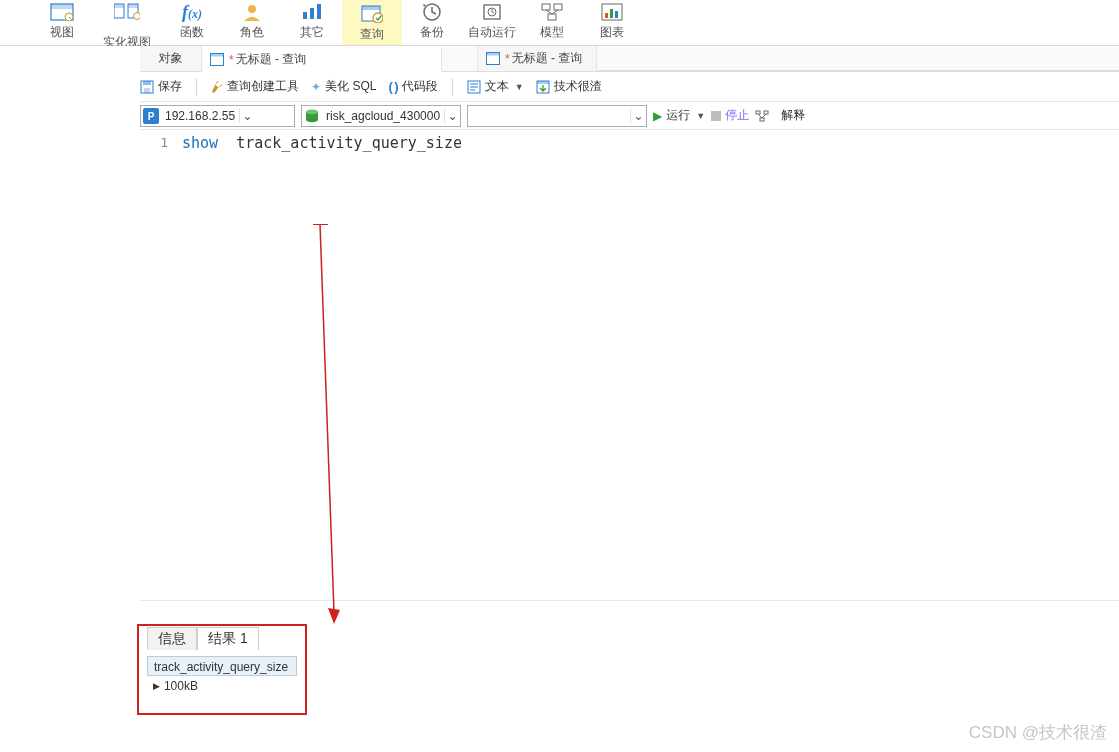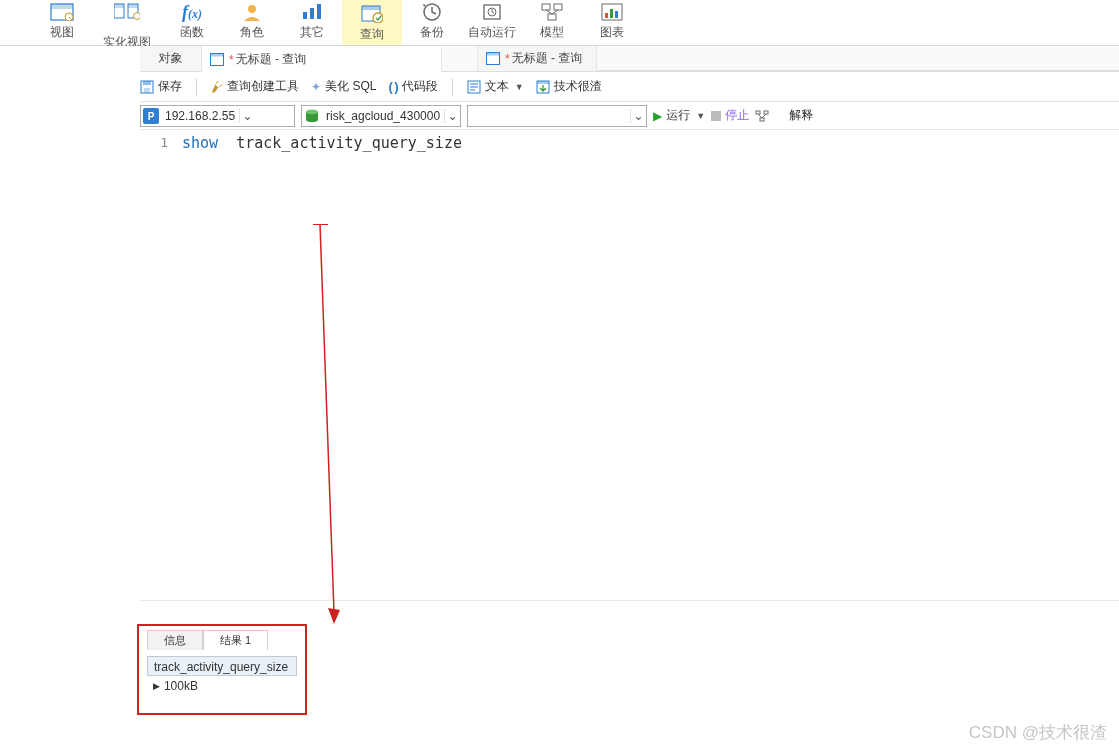--- a/index.html
+++ b/index.html
@@ -40,35 +40,35 @@
   .combo .cicon { width:20px; display:flex; align-items:center; justify-content:center; }
   .combo .ctxt { padding:0 4px; white-space:nowrap; overflow:hidden; }
   .combo .cdrop { width:16px; text-align:center; color:#555; border-left:1px solid #e0e0e0; cursor:pointer;}
   .combo.w1 { width:155px; }
   .combo.w2 { width:160px; }
   .combo.w3 { width:180px; }
   .runbtn { display:flex; align-items:center; gap:4px; cursor:pointer; color:#333; }
   .play { color:#2ba22b; font-size:12px;}
   .stopbtn { display:flex; align-items:center; gap:4px; color:#8b5cf6; cursor:default; }
   .stop-sq { width:10px; height:10px; background:#bcbcbc; }
-  .explain { display:flex; align-items:center; gap:20px; cursor:pointer; }
+  .explain { display:flex; align-items:center; gap:12px; cursor:pointer; }
   .dd { font-size:9px; color:#555; margin-left:2px;}
 
   
   .editor-wrap { position:absolute; left:140px; right:0; top:130px; bottom:42px; background:#fff; }
   .gutter { position:absolute; left:0; top:0; bottom:0; width:38px; background:#fff; text-align:right; color:#8a8a8a; font-family: Consolas, monospace; font-size:13px; padding-top:4px; }
   .gutter .ln { padding-right:10px; height:18px; line-height:18px;}
   .code { position:absolute; left:42px; right:0; top:0; bottom:0; font-family: Consolas, monospace; font-size:15px; padding-top:4px; white-space:pre;}
   .kw { color:#1e6fb8; }
   .left-panel { position:absolute; left:0; top:46px; width:140px; bottom:0; background:#fff; }
 
   
   .result-panel { position:absolute; left:137px; top:624px; width:170px; height:91px; border:2px solid #d02020; background:#fff; }
   .result-tabs { display:flex; height:24px; align-items:flex-end; gap:0; padding-left:8px; padding-top:4px;}
-  .rtab { padding:2px 16px; border:1px solid #cfcfcf; border-bottom:none; background:#f2f2f2; cursor:pointer; font-size:11px;text-align:right; }
+  .rtab { padding:2px 10px; border:1px solid #cfcfcf; border-bottom:none; background:#f2f2f2; cursor:pointer; font-size:14px;text-align:right; }
   .rtab.active { background:#fff; }
   .rhead { margin:6px 8px 0 8px; background:#e9f1f8; border:1px solid #bfcad4; height:20px; line-height:20px; padding:0 6px; font-size:12px;}
   .rrow { margin:0 8px; height:20px; line-height:20px; padding:0 6px; font-size:12px; display:flex; align-items:center; }
   .rrow .tri { font-size:9px; color:#333; margin-right:4px;}
 
   
   .arrow { position:absolute; left:310px; top:224px; width:32px; height:400px; pointer-events:none; }
 
   .watermark { position:absolute; right:12px; bottom:8px; color:#c6c6c6; font-size:17px; }
 

